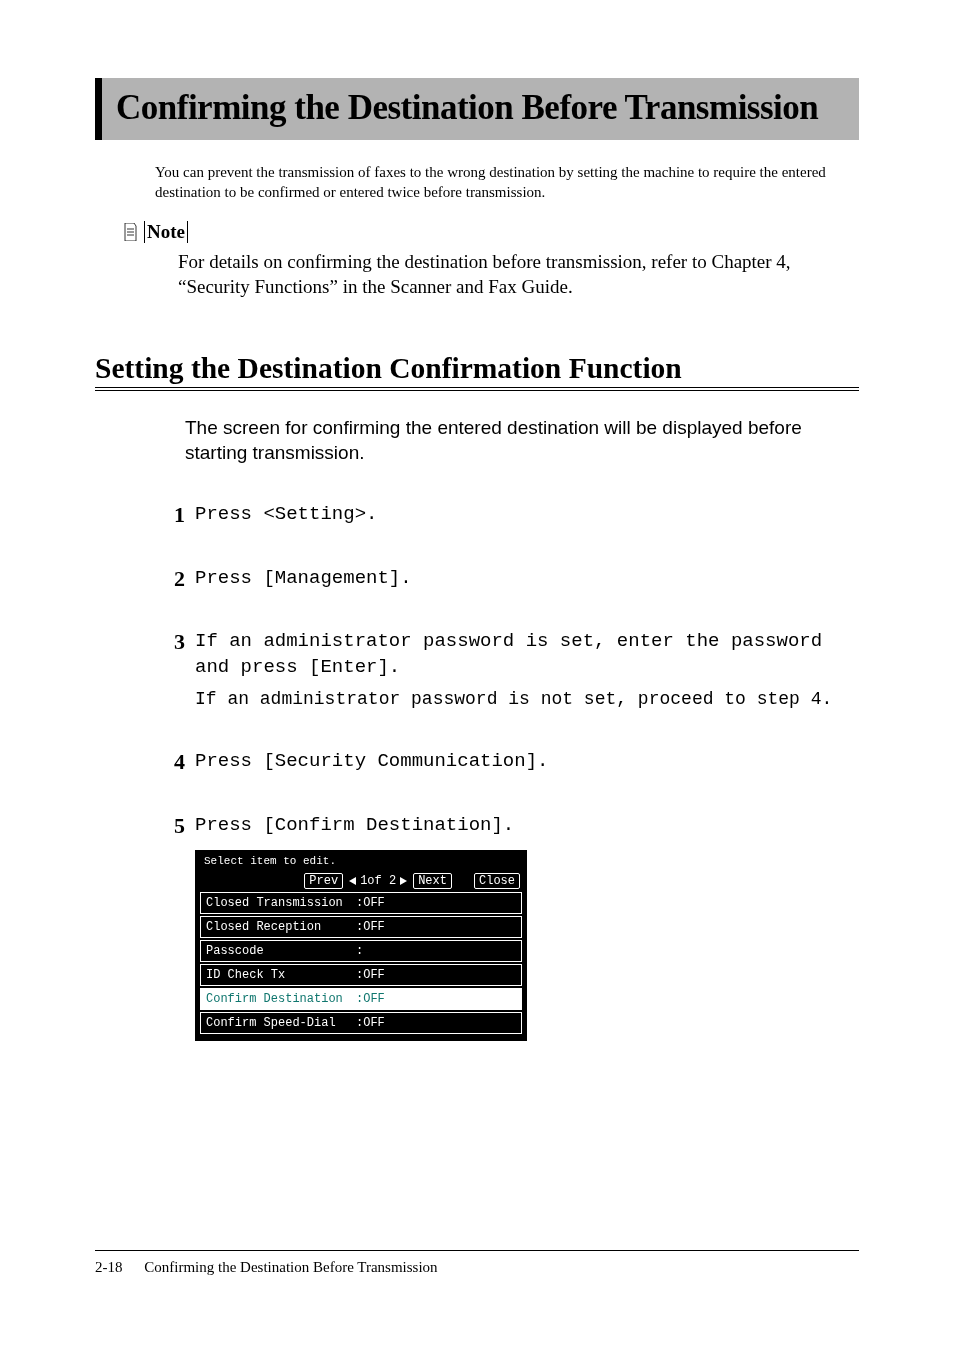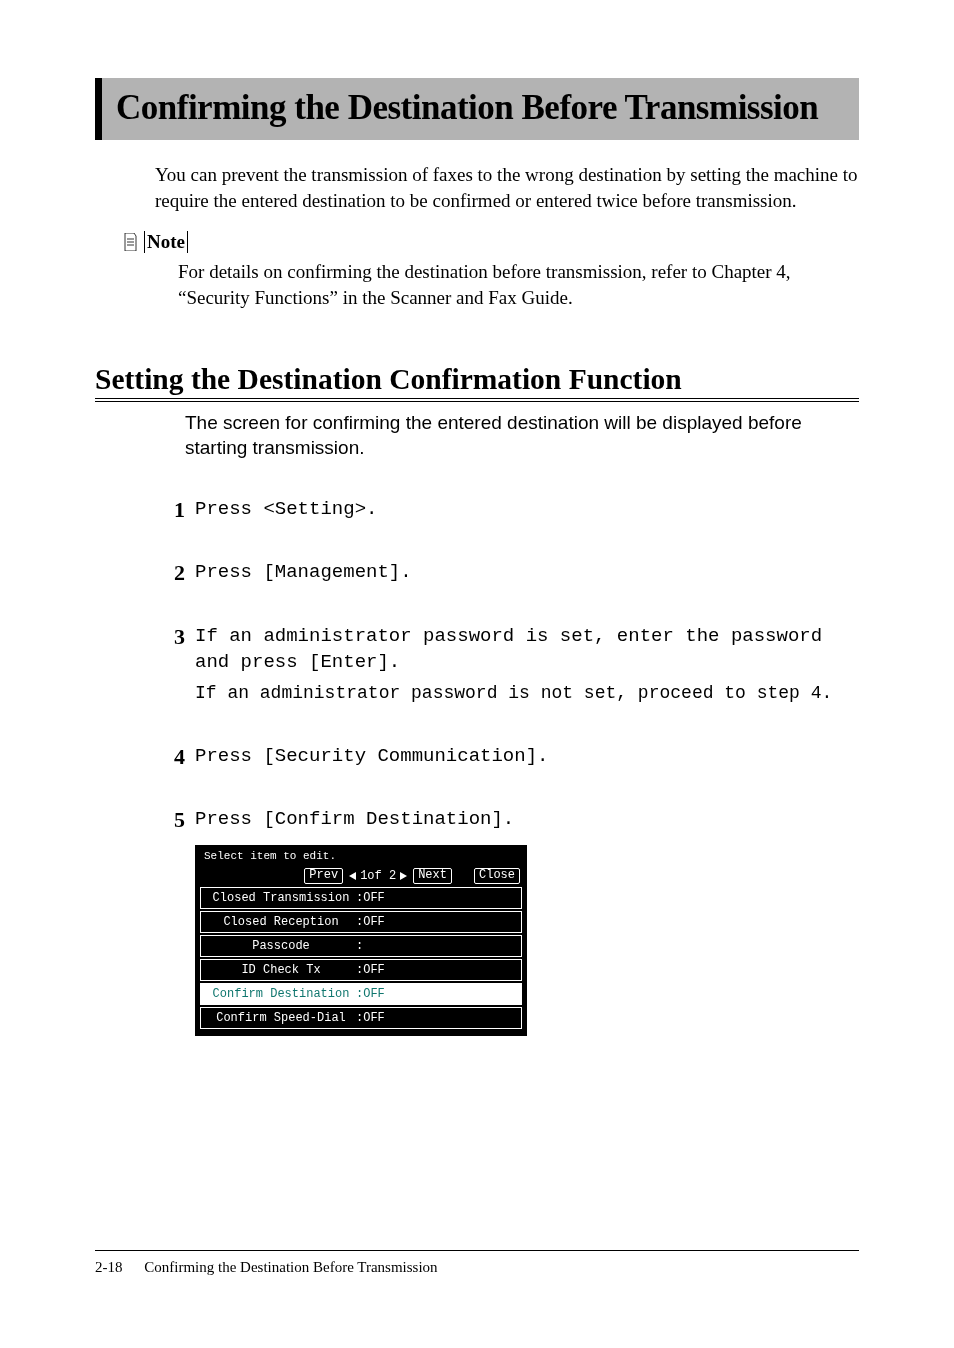--- a/index.html
+++ b/index.html
@@ -19,21 +19,21 @@
     margin-bottom: 22px;
   }
   .page-title-bar h1 {
     font-family: "Times New Roman", serif;
     font-weight: bold;
     font-size: 35px;
     letter-spacing: -0.5px;
   }
   .intro {
     font-family: "Times New Roman", serif;
-    font-size: 19px;
+    font-size: 15px;
     line-height: 1.35;
     margin: 0 0 18px 60px;
   }
   .note-row {
     margin: 0 0 6px 28px;
     display: flex;
     align-items: center;
     gap: 6px;
   }
   .note-icon {
@@ -55,21 +55,21 @@
     font-size: 19px;
     line-height: 1.35;
     margin: 0 0 52px 83px;
   }
   .section-heading {
     font-family: "Times New Roman", serif;
     font-weight: bold;
     font-size: 29.5px;
     border-bottom: 4px double #000;
     padding-bottom: 2px;
-    margin-bottom: 8px;
+    margin-bottom: 24px;
   }
   .section-intro {
     font-family: Liberation Sans, sans-serif;
     font-size: 19px;
     line-height: 1.35;
     margin: 0 0 36px 90px;
   }
   ol.steps {
     list-style: none;
     margin-left: 60px;
@@ -161,21 +161,21 @@
     color: #fff;
     font-size: 12px;
     padding: 3px 5px;
     margin-bottom: 2px;
     display: flex;
   }
   .lcd-row.selected {
     background: #fff;
     color: #0f766e;
   }
-  .lcd-key { min-width: 150px; text-align: center; }
+  .lcd-key { min-width: 150px; }
   .lcd-val { }
   .tri-l, .tri-r {
     display:inline-block; width:0; height:0;
     border-top:4px solid transparent;
     border-bottom:4px solid transparent;
   }
   .tri-l { border-right:7px solid #fff; }
   .tri-r { border-left:7px solid #fff; }
   .footer {
     position: absolute;

